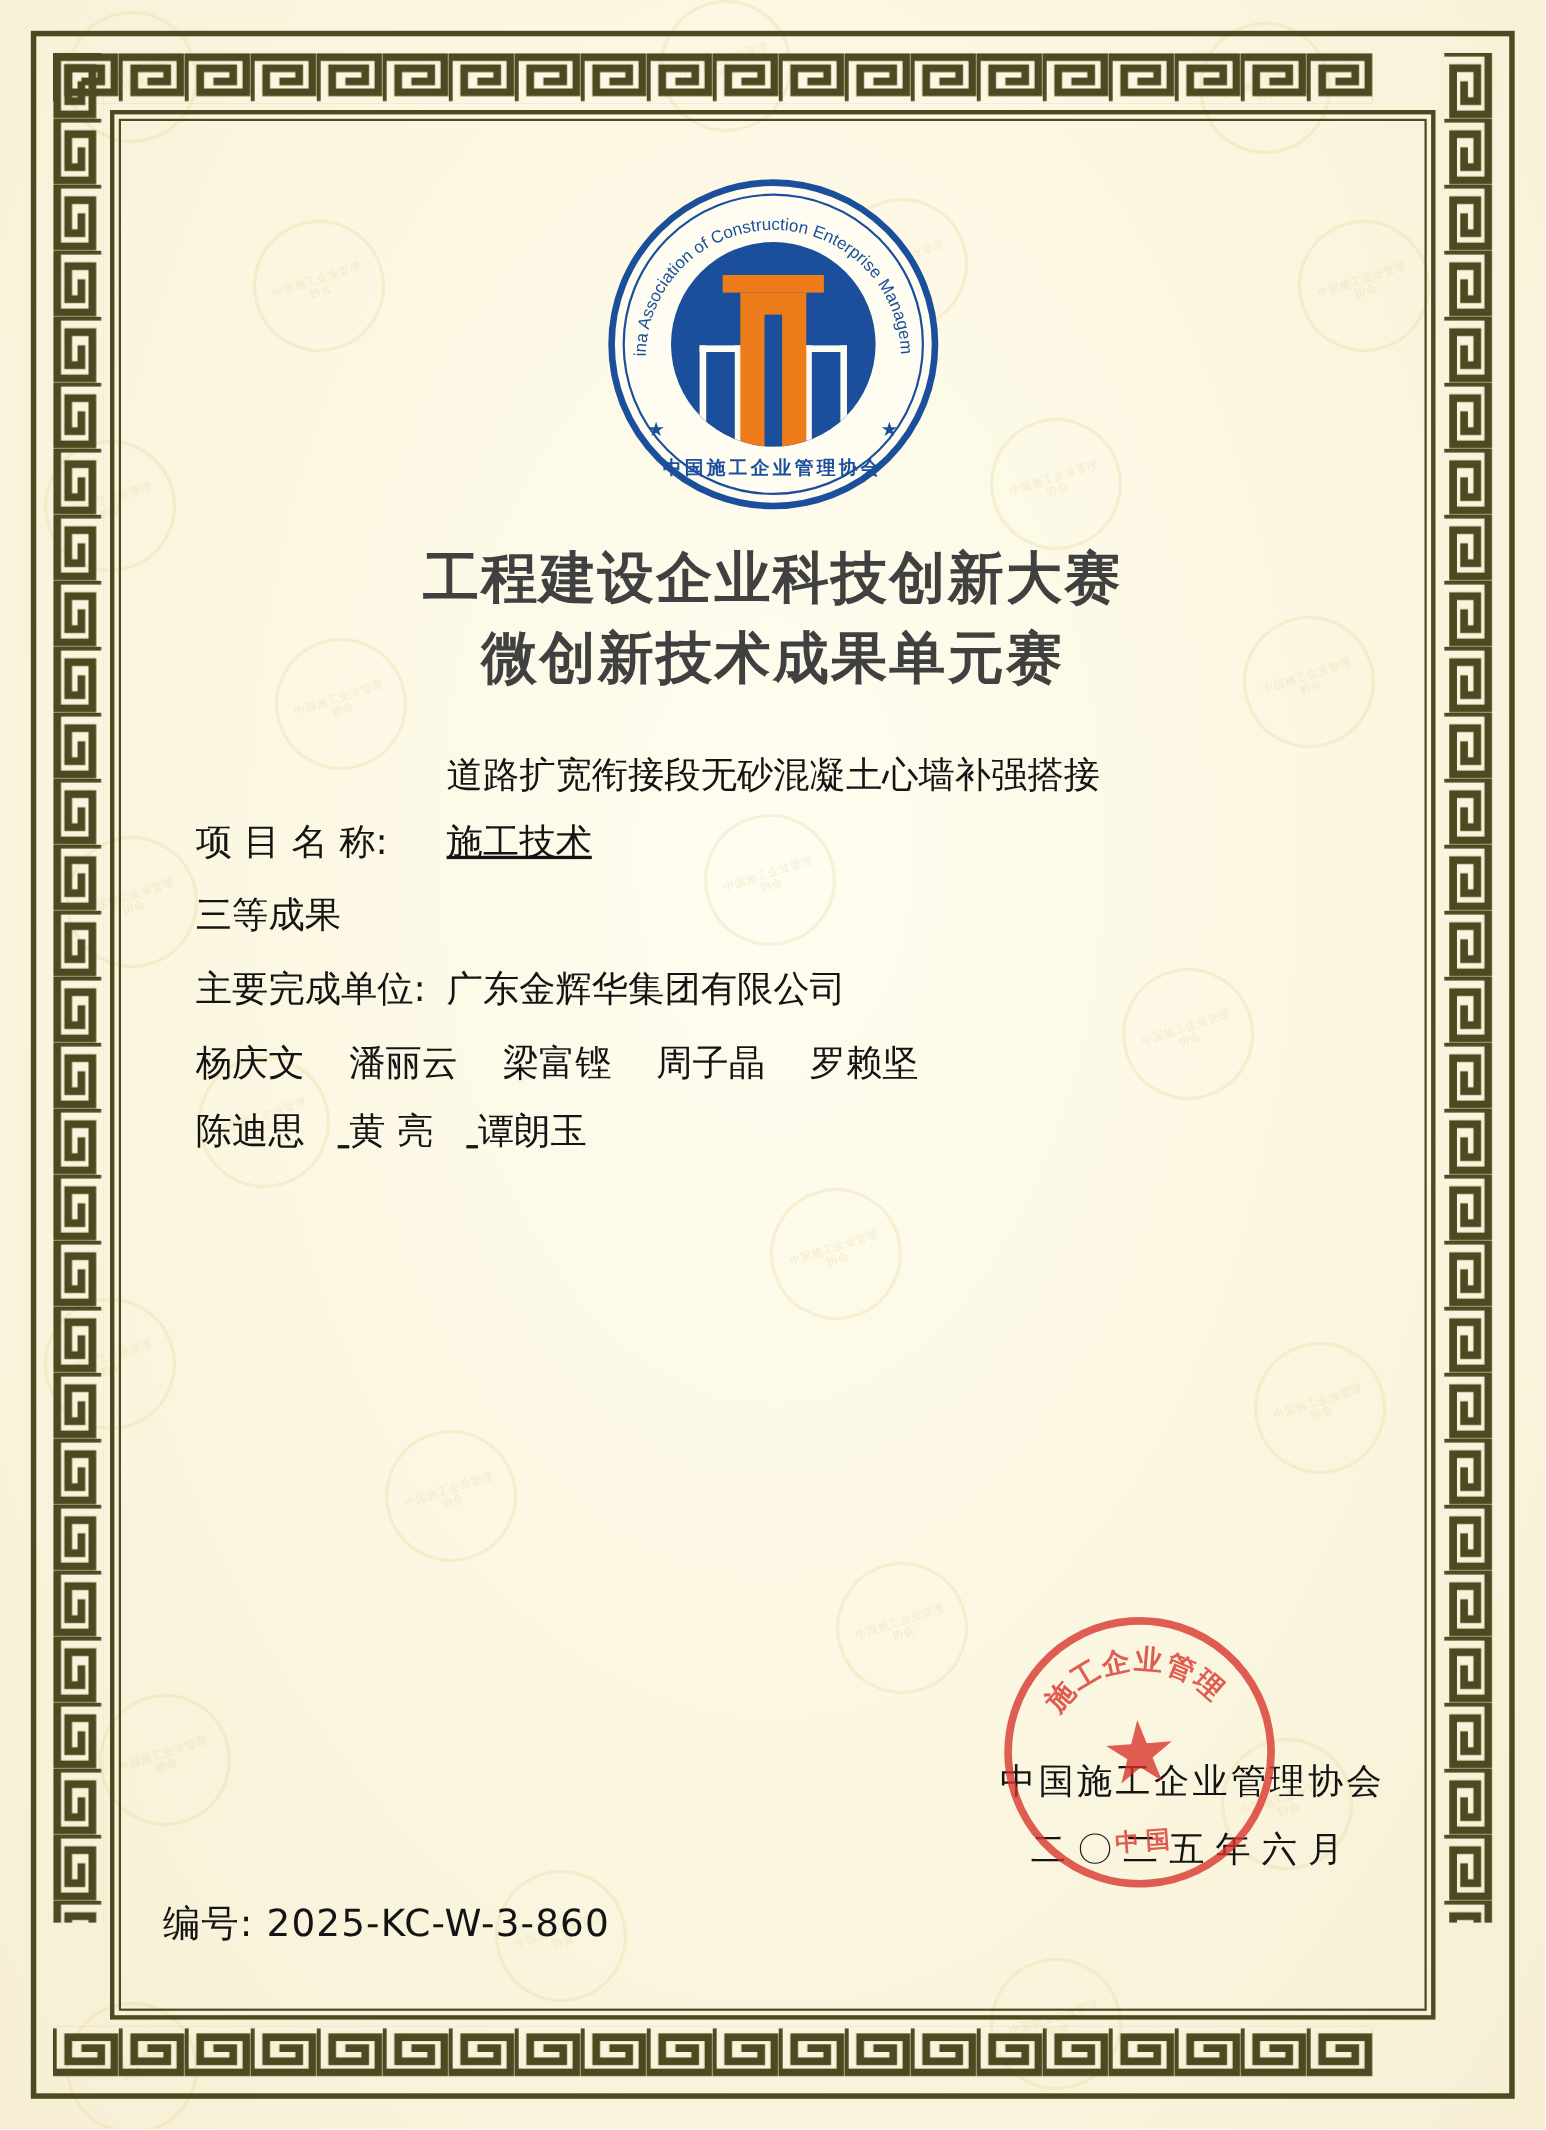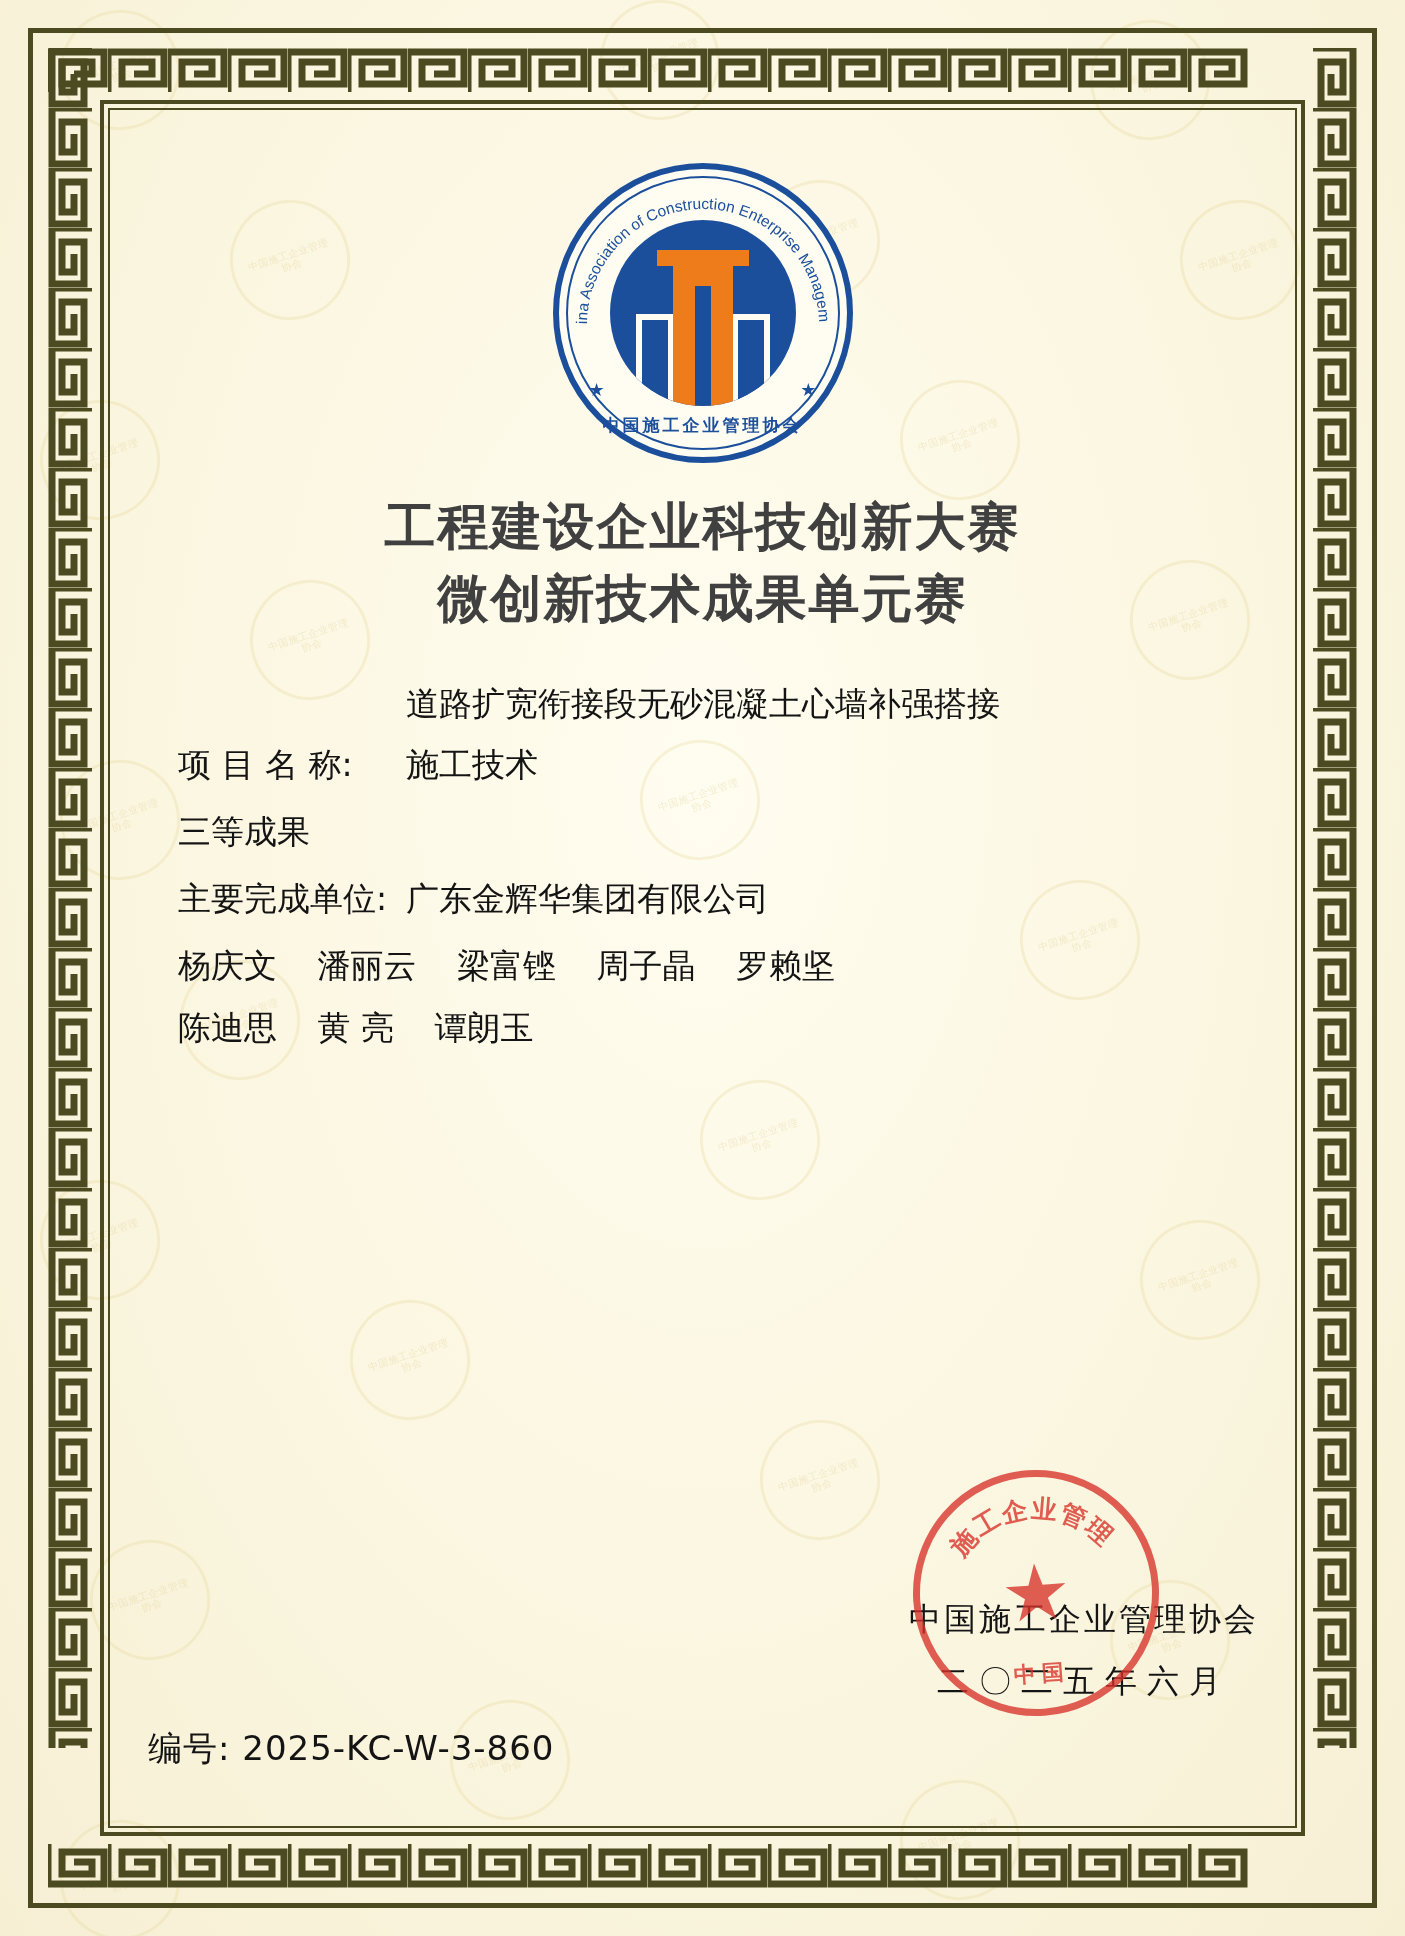--- a/index.html
+++ b/index.html
@@ -253,20 +253,21 @@
     flex: 0 0 auto;
     width: 228px;
     white-space: nowrap;
   }
   .field-value {
     flex: 1 1 auto;
   }
   .field-value .cont {
     display: block;
     margin-top: 10px;
+    text-decoration: underline;
   }
   .names span {
     margin-right: 30px;
     display: inline-block;
   }
 
   
   .footer {
     position: absolute;
     left: 0;

